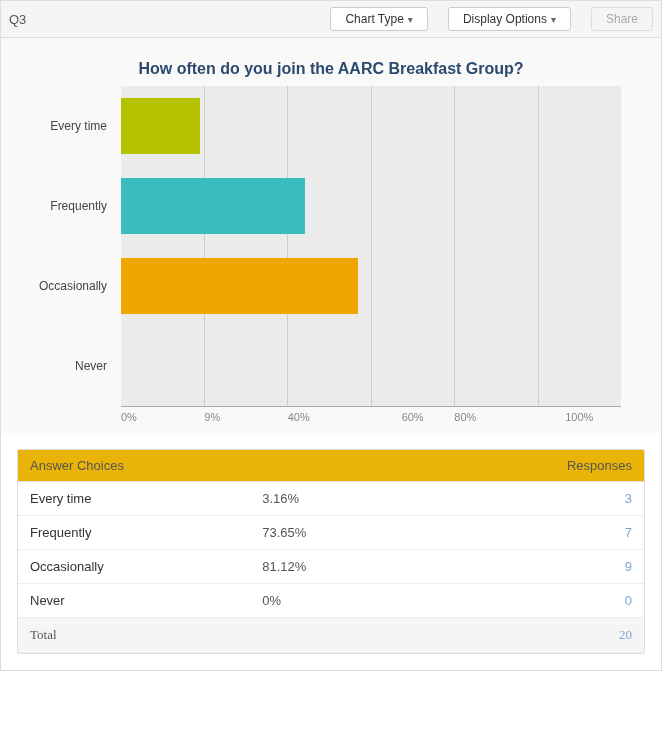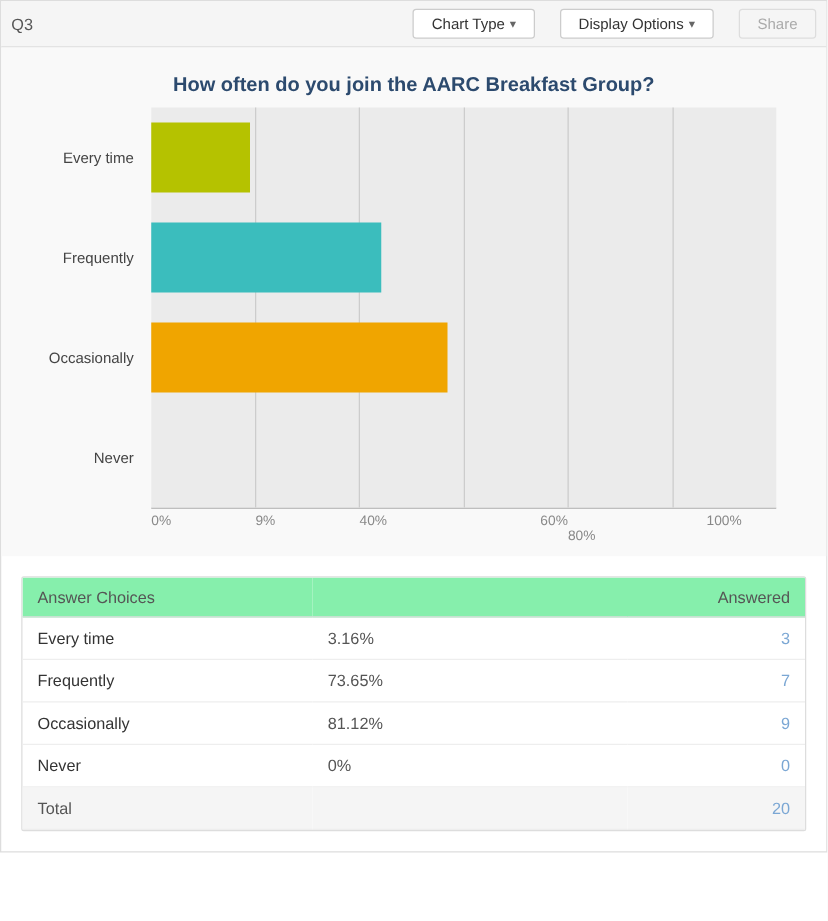--- a/index.html
+++ b/index.html
@@ -133,21 +133,21 @@
       overflow: hidden;
     }
 
     table {
       width: 100%;
       border-collapse: collapse;
       font-size: 13px;
     }
 
     thead tr {
-      background: #86efac;
+      background: #eab308;
     }
 
     thead th {
       padding: 8px 12px;
       text-align: left;
       font-weight: normal;
       color: #555;
       border-bottom: 1px solid #ddd;
     }
 
@@ -173,20 +173,21 @@
     }
 
     tbody td:last-child {
       text-align: right;
       color: #7ba7d4;
     }
 
     tbody tr:last-child td {
       color: #7ba7d4;
       font-weight: normal;
+      font-family: Liberation Serif, serif;
     }
 
     tbody tr:last-child td:first-child {
       color: #555;
     }
 
     .responses-col {
       width: 200px;
     }
   </style>
@@ -248,33 +249,33 @@
             <div class="bar-fill2" style="width:0%; background:#b5c200;"></div>
           </div>
 
         </div>
       </div>
 
       <div style="display:flex; border-top:1px solid #aaa; margin-left:0;">
         <div style="flex:1; font-size:11px; color:#888; padding-top:4px; text-align:left;">0%</div>
         <div style="flex:1; font-size:11px; color:#888; padding-top:4px; text-align:left;">9%</div>
         <div style="flex:1; font-size:11px; color:#888; padding-top:4px; text-align:left;">40%</div>
-        <div style="flex:1; font-size:11px; color:#888; padding-top:4px; text-align:right;">60%</div>
-        <div style="flex:1; font-size:11px; color:#888; padding-top:16px; text-align:left;">80%</div>
+        <div style="flex:1; font-size:11px; color:#888; padding-top:4px; text-align:center;">60%</div>
+        <div style="flex:1; font-size:11px; color:#888; padding-top:4px; text-align:left;">80%</div>
         <div style="flex:1; font-size:11px; color:#888; padding-top:4px; text-align:center;">100%</div>
       </div>
     </div>
   </div>
 
   <div class="table-section">
     <table>
       <thead>
         <tr>
           <th>Answer Choices</th>
-          <th class="responses-col" colspan="2">Answered</th>
+          <th class="responses-col" colspan="2">Responses</th>
         </tr>
       </thead>
       <tbody>
         <tr>
           <td>Every time</td>
           <td>3.16%</td>
           <td>3</td>
         </tr>
         <tr>
           <td>Frequently</td>

